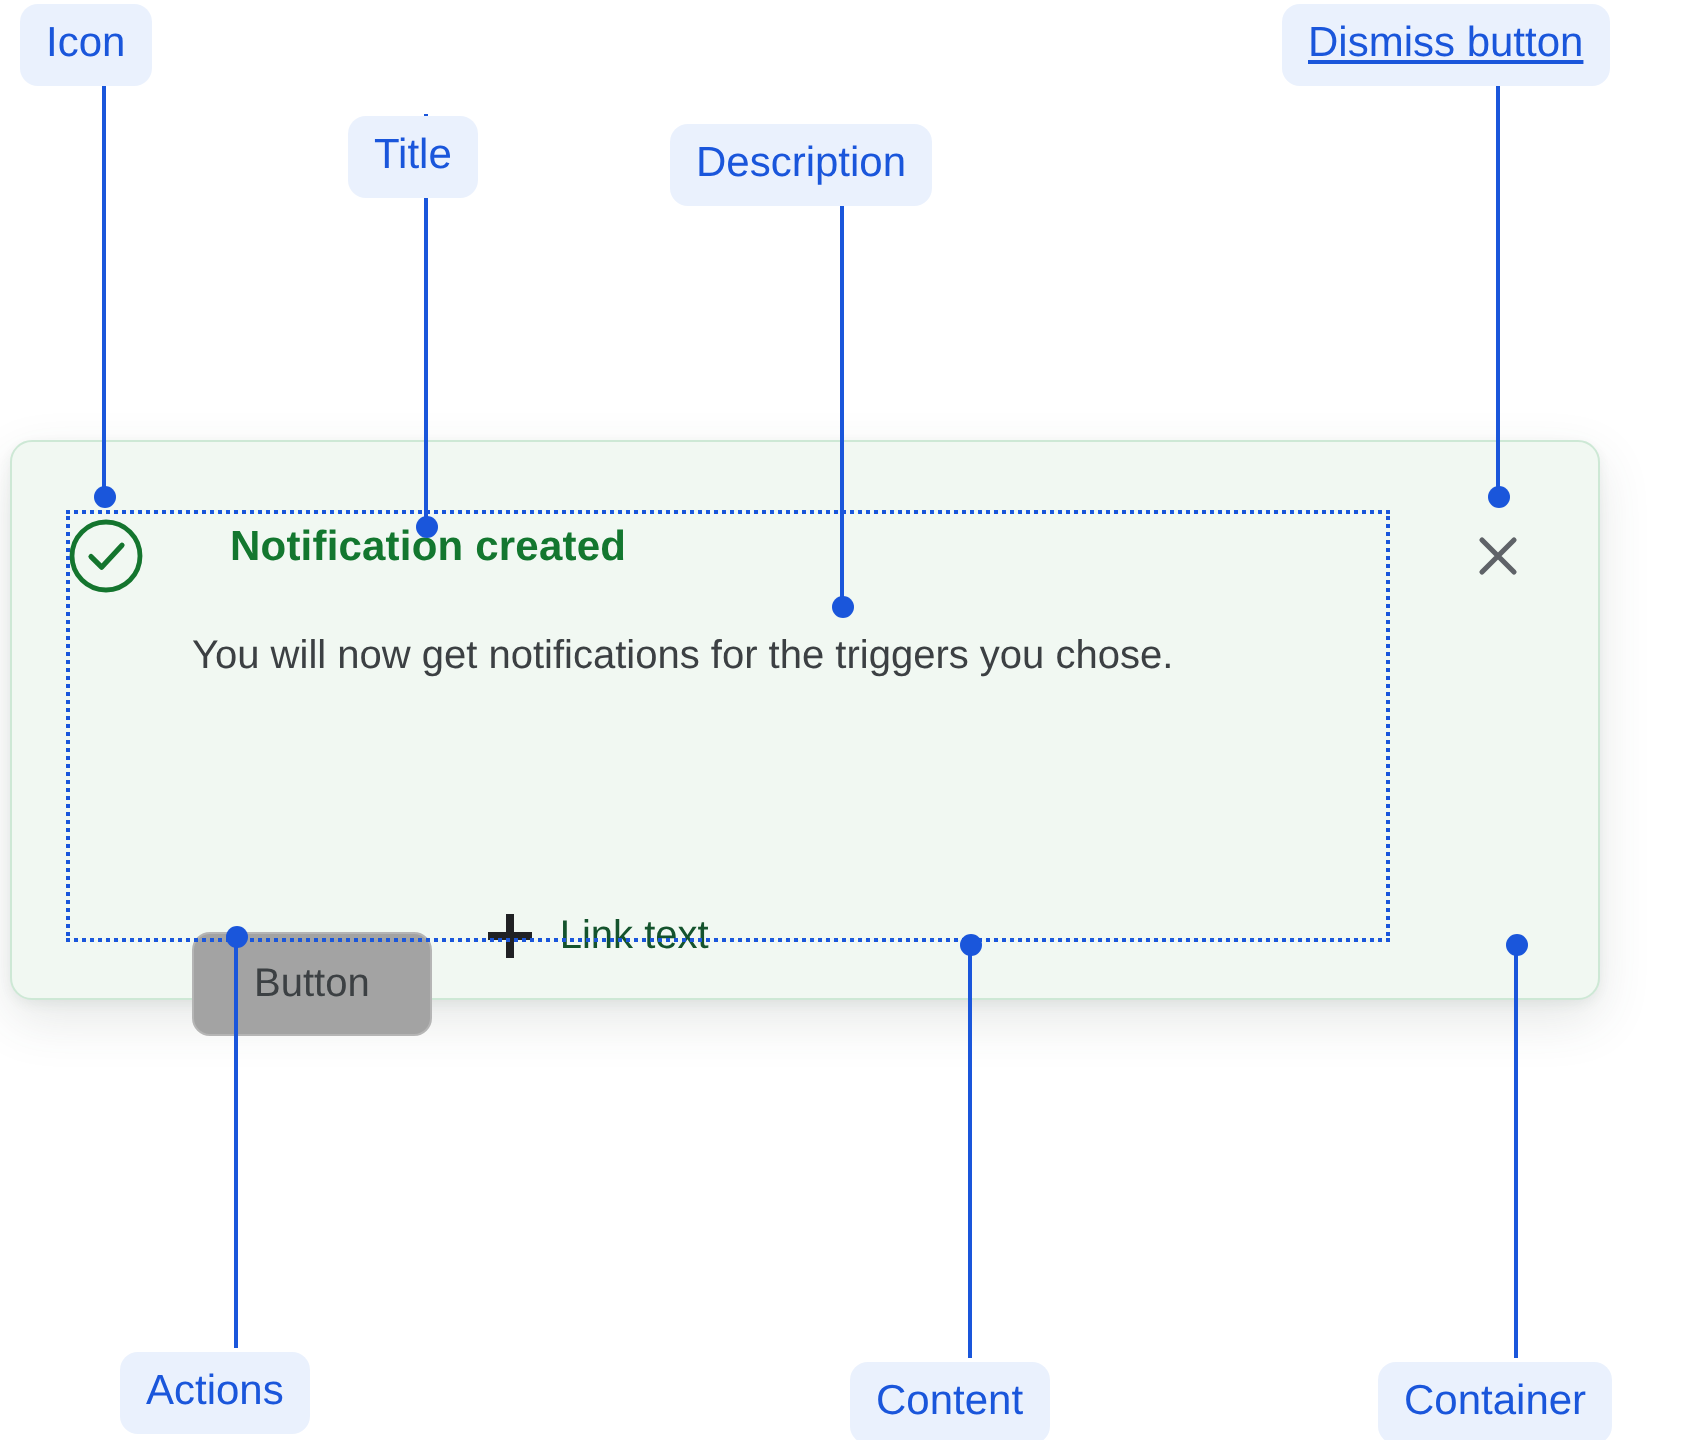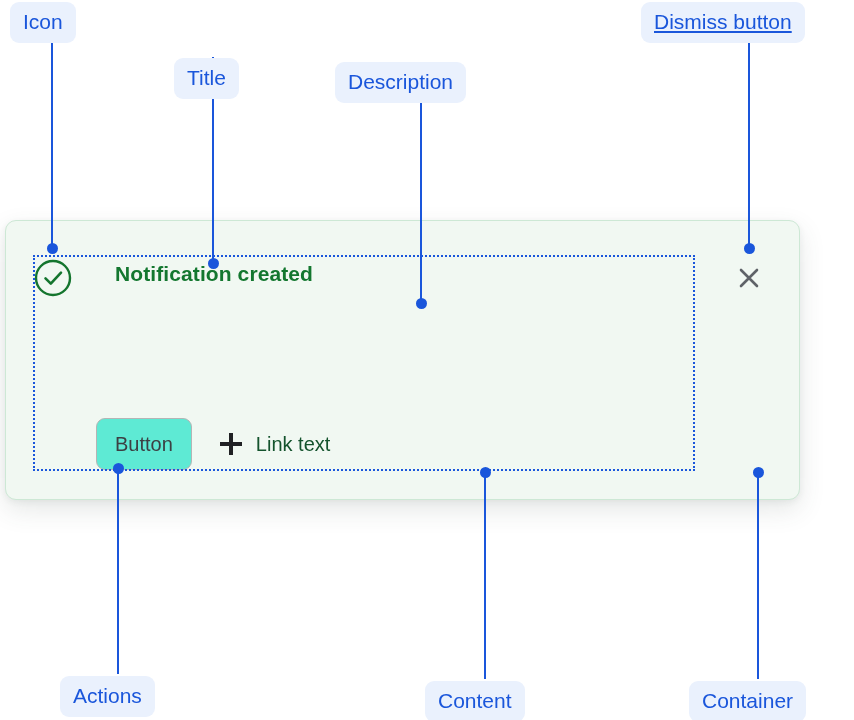--- a/index.html
+++ b/index.html
@@ -110,31 +110,32 @@
   
   .actions-row {
     position: absolute;
     left: 96px;
     top: 418px;
     display: flex;
     align-items: center;
     gap: 28px;
   }
   .btn {
-    background: #5eead4;
+    background: #a3a3a3;
     border: 1.5px solid #b5b5b5;
     border-radius: 9px;
-    padding: 0 18px;
+    padding: 0 30px;
     height: 52px;
     line-height: 50px;
     font-size: 20px;
     color: #3c4043;
     font-family: "Liberation Sans", sans-serif;
     cursor: pointer;
     box-sizing: border-box;
+    margin-top: 48px;
   }
   .link-action {
     display: flex;
     align-items: center;
     gap: 14px;
     font-size: 20px;
     color: #14532d;
     cursor: pointer;
     font-family: "Liberation Sans", sans-serif;
   }
@@ -178,20 +179,21 @@
 
   <span class="check-icon">
     <svg width="40" height="40" viewBox="0 0 40 40" aria-hidden="true">
       <circle cx="20" cy="20" r="17" fill="none" stroke="#14752e" stroke-width="2.4"></circle>
       <path d="M12.5 20.3 L17.8 25.6 L28 14.6" fill="none" stroke="#14752e" stroke-width="2.6" stroke-linecap="round" stroke-linejoin="round"></path>
     </svg>
   </span>
 
   <div class="notif-title">Notification created</div>
 
+  <div class="notif-desc">You will now get notifications for the triggers you chose.</div>
 
   <div class="actions-row">
     <button class="btn">Button</button>
     <span class="link-action">
       <span class="plus-icon"></span>
       <span>Link text</span>
     </span>
   </div>
 
   <button class="dismiss-btn">

